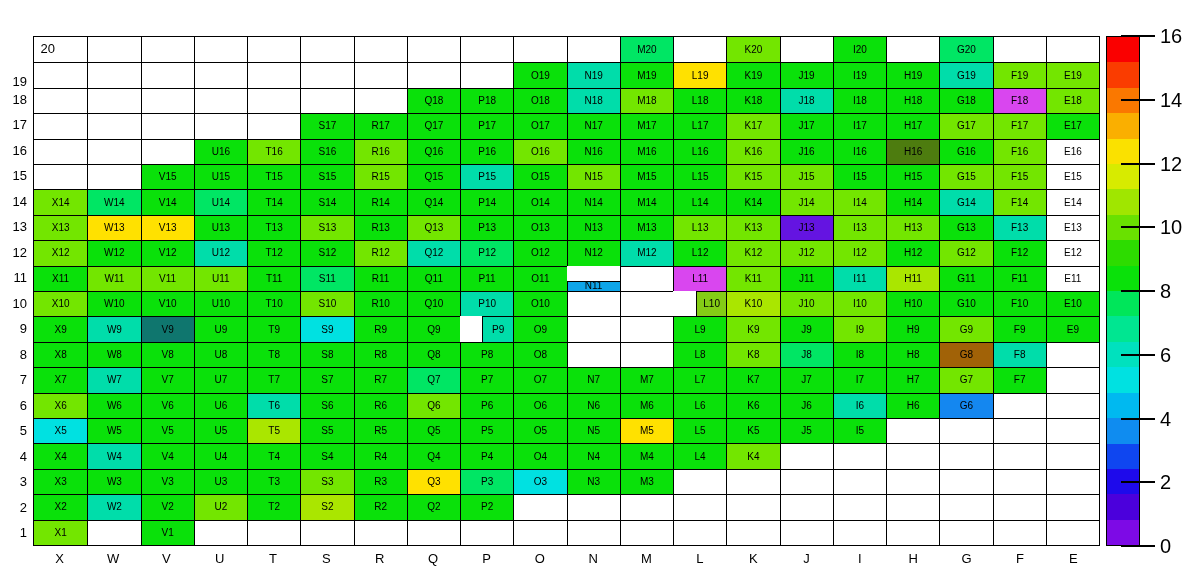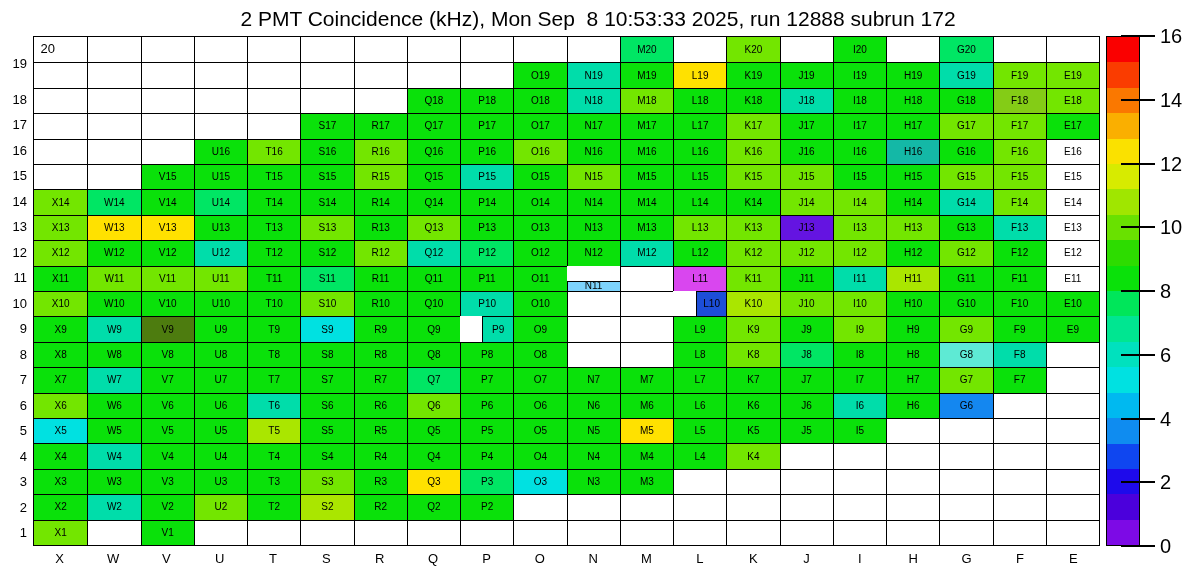--- a/index.html
+++ b/index.html
@@ -32,21 +32,20 @@
     display:flex; flex-direction:column;
   }
   .cband { flex:1 1 auto; }
   .cbtick { position:absolute; height:2px; background:#000; left:1121px; width:34px; }
   .cblab { position:absolute; left:1160px; font-size:20px; height:20px; line-height:20px; }
 </style>
 </head>
 <body>
 
 <div class="canvas">
-  <div class="title">2 PMT Coincidence (kHz), Mon Sep  8 10:53:33 2025, run 12888 subrun 172</div>
   <div class="plot">
       <div class="cell c0 r0"></div>
       <div class="cell r0"></div>
       <div class="cell r0"></div>
       <div class="cell r0"></div>
       <div class="cell r0"></div>
       <div class="cell r0"></div>
       <div class="cell r0"></div>
       <div class="cell r0"></div>
       <div class="cell r0"></div>
@@ -92,21 +91,21 @@
       <div class="cell" style="background: rgb(10, 225, 10);">P18</div>
       <div class="cell" style="background: rgb(10, 225, 10);">O18</div>
       <div class="cell" style="background: rgb(0, 221, 170);">N18</div>
       <div class="cell" style="background: rgb(115, 230, 0); text-align: center;">M18</div>
       <div class="cell" style="background: rgb(10, 225, 10);">L18</div>
       <div class="cell" style="background: rgb(10, 225, 10);">K18</div>
       <div class="cell" style="background: rgb(0, 221, 170);">J18</div>
       <div class="cell" style="background: rgb(10, 225, 10);">I18</div>
       <div class="cell" style="background: rgb(10, 225, 10);">H18</div>
       <div class="cell" style="background: rgb(10, 225, 10);">G18</div>
-      <div class="cell" style="background: #84cc16;">F18</div>
+      <div class="cell" style="background: #d946ef;">F18</div>
       <div class="cell" style="background: rgb(115, 230, 0);">E18</div>
       <div class="cell c0"></div>
       <div class="cell"></div>
       <div class="cell"></div>
       <div class="cell"></div>
       <div class="cell"></div>
       <div class="cell" style="background: rgb(10, 225, 10);">S17</div>
       <div class="cell" style="background: rgb(10, 225, 10);">R17</div>
       <div class="cell" style="background: rgb(10, 225, 10);">Q17</div>
       <div class="cell" style="background: rgb(10, 225, 10);">P17</div>
@@ -130,21 +129,21 @@
       <div class="cell" style="background: rgb(115, 230, 0);">R16</div>
       <div class="cell" style="background: rgb(10, 225, 10);">Q16</div>
       <div class="cell" style="background: rgb(10, 225, 10);">P16</div>
       <div class="cell" style="background: rgb(115, 230, 0);">O16</div>
       <div class="cell" style="background: rgb(10, 225, 10);">N16</div>
       <div class="cell" style="background: rgb(10, 225, 10);">M16</div>
       <div class="cell" style="background: rgb(10, 225, 10);">L16</div>
       <div class="cell" style="background: rgb(115, 230, 0);">K16</div>
       <div class="cell" style="background: rgb(10, 225, 10);">J16</div>
       <div class="cell" style="background: rgb(10, 225, 10);">I16</div>
-      <div class="cell" style="background: #14b8a6;">H16</div>
+      <div class="cell" style="background: #4d7c0f;">H16</div>
       <div class="cell" style="background: rgb(10, 225, 10);">G16</div>
       <div class="cell" style="background: rgb(115, 230, 0);">F16</div>
       <div class="cell" style="background: rgb(255, 255, 255);">E16</div>
       <div class="cell c0"></div>
       <div class="cell"></div>
       <div class="cell" style="background: rgb(10, 225, 10);">V15</div>
       <div class="cell" style="background: rgb(10, 225, 10);">U15</div>
       <div class="cell" style="background: rgb(10, 225, 10);">T15</div>
       <div class="cell" style="background: rgb(10, 225, 10);">S15</div>
       <div class="cell" style="background: rgb(115, 230, 0);">R15</div>
@@ -224,21 +223,21 @@
       <div class="cell c0" style="background: rgb(10, 225, 10);">X11</div>
       <div class="cell" style="background: rgb(115, 230, 0);">W11</div>
       <div class="cell" style="background: rgb(115, 230, 0);">V11</div>
       <div class="cell" style="background: rgb(115, 230, 0);">U11</div>
       <div class="cell" style="background: rgb(10, 225, 10);">T11</div>
       <div class="cell" style="background: rgb(0, 230, 100);">S11</div>
       <div class="cell" style="background: rgb(10, 225, 10);">R11</div>
       <div class="cell" style="background: rgb(10, 225, 10);">Q11</div>
       <div class="cell" style="background: rgb(10, 225, 10);">P11</div>
       <div class="cell" style="background: rgb(10, 225, 10);">O11</div>
-      <div class="cell" style="background: #7dd3fc; margin-top: 15px;">N11</div>
+      <div class="cell" style="background: #0ea5e9; margin-top: 15px;">N11</div>
       <div class="cell"></div>
       <div class="cell" style="background: #d946ef;">L11</div>
       <div class="cell" style="background: rgb(115, 230, 0);">K11</div>
       <div class="cell" style="background: rgb(10, 225, 10);">J11</div>
       <div class="cell" style="background: rgb(0, 221, 170);">I11</div>
       <div class="cell" style="background: rgb(170, 230, 0);">H11</div>
       <div class="cell" style="background: rgb(10, 225, 10);">G11</div>
       <div class="cell" style="background: rgb(10, 225, 10);">F11</div>
       <div class="cell" style="background: rgb(255, 255, 255);">E11</div>
       <div class="cell c0" style="background: rgb(115, 230, 0);">X10</div>
@@ -246,31 +245,31 @@
       <div class="cell" style="background: rgb(10, 225, 10);">V10</div>
       <div class="cell" style="background: rgb(10, 225, 10);">U10</div>
       <div class="cell" style="background: rgb(10, 225, 10);">T10</div>
       <div class="cell" style="background: rgb(115, 230, 0);">S10</div>
       <div class="cell" style="background: rgb(10, 225, 10);">R10</div>
       <div class="cell" style="background: rgb(10, 225, 10);">Q10</div>
       <div class="cell" style="background: rgb(0, 221, 170);">P10</div>
       <div class="cell" style="background: rgb(10, 225, 10);">O10</div>
       <div class="cell"></div>
       <div class="cell"></div>
-      <div class="cell" style="background: #1d4ed8; margin-left: 23px;">L10</div>
+      <div class="cell" style="background: #84cc16; margin-left: 23px;">L10</div>
       <div class="cell" style="background: rgb(170, 230, 0);">K10</div>
       <div class="cell" style="background: rgb(115, 230, 0);">J10</div>
       <div class="cell" style="background: rgb(115, 230, 0);">I10</div>
       <div class="cell" style="background: rgb(10, 225, 10);">H10</div>
       <div class="cell" style="background: rgb(10, 225, 10);">G10</div>
       <div class="cell" style="background: rgb(10, 225, 10);">F10</div>
       <div class="cell" style="background: rgb(10, 225, 10);">E10</div>
       <div class="cell c0" style="background: rgb(10, 225, 10);">X9</div>
       <div class="cell" style="background: rgb(0, 221, 170);">W9</div>
-      <div class="cell" style="background: #4d7c0f;">V9</div>
+      <div class="cell" style="background: #0f766e;">V9</div>
       <div class="cell" style="background: rgb(10, 225, 10);">U9</div>
       <div class="cell" style="background: rgb(10, 225, 10);">T9</div>
       <div class="cell" style="background: rgb(0, 225, 225);">S9</div>
       <div class="cell" style="background: rgb(10, 225, 10);">R9</div>
       <div class="cell" style="background: rgb(10, 225, 10);">Q9</div>
       <div class="cell" style="background: rgb(0, 221, 170); margin-left: 22px;">P9</div>
       <div class="cell" style="background: rgb(10, 225, 10);">O9</div>
       <div class="cell"></div>
       <div class="cell"></div>
       <div class="cell" style="background: rgb(10, 225, 10);">L9</div>
@@ -291,21 +290,21 @@
       <div class="cell" style="background: rgb(10, 225, 10);">Q8</div>
       <div class="cell" style="background: rgb(10, 225, 10);">P8</div>
       <div class="cell" style="background: rgb(10, 225, 10);">O8</div>
       <div class="cell"></div>
       <div class="cell"></div>
       <div class="cell" style="background: rgb(10, 225, 10);">L8</div>
       <div class="cell" style="background: rgb(115, 230, 0);">K8</div>
       <div class="cell" style="background: rgb(0, 230, 100);">J8</div>
       <div class="cell" style="background: rgb(10, 225, 10);">I8</div>
       <div class="cell" style="background: rgb(10, 225, 10);">H8</div>
-      <div class="cell" style="background: #5eead4;">G8</div>
+      <div class="cell" style="background: #a16207;">G8</div>
       <div class="cell" style="background: rgb(0, 221, 170);">F8</div>
       <div class="cell"></div>
       <div class="cell c0" style="background: rgb(10, 225, 10);">X7</div>
       <div class="cell" style="background: rgb(0, 221, 170);">W7</div>
       <div class="cell" style="background: rgb(10, 225, 10);">V7</div>
       <div class="cell" style="background: rgb(10, 225, 10);">U7</div>
       <div class="cell" style="background: rgb(10, 225, 10);">T7</div>
       <div class="cell" style="background: rgb(10, 225, 10);">S7</div>
       <div class="cell" style="background: rgb(10, 225, 10);">R7</div>
       <div class="cell" style="background: rgb(0, 230, 100);">Q7</div>
@@ -437,21 +436,21 @@
       <div class="cell"></div>
       <div class="cell"></div>
       <div class="cell"></div>
       <div class="cell"></div>
       <div class="cell"></div>
       <div class="cell"></div>
       <div class="cell"></div>
     </div>
   <div id="yaxis">
       <div class="ylab" style="top: 41.75px; padding-left: 28px;">20</div>
-      <div class="ylab" style="top: 57px;">19</div>
+      <div class="ylab" style="top: 75px;">19</div>
       <div class="ylab" style="top: 92.75px;">18</div>
       <div class="ylab" style="top: 118.25px;">17</div>
       <div class="ylab" style="top: 143.75px;">16</div>
       <div class="ylab" style="top: 169.25px;">15</div>
       <div class="ylab" style="top: 194.75px;">14</div>
       <div class="ylab" style="top: 220.25px;">13</div>
       <div class="ylab" style="top: 245.75px;">12</div>
       <div class="ylab" style="top: 271.25px;">11</div>
       <div class="ylab" style="top: 296.75px;">10</div>
       <div class="ylab" style="top: 322.25px;">9</div>

